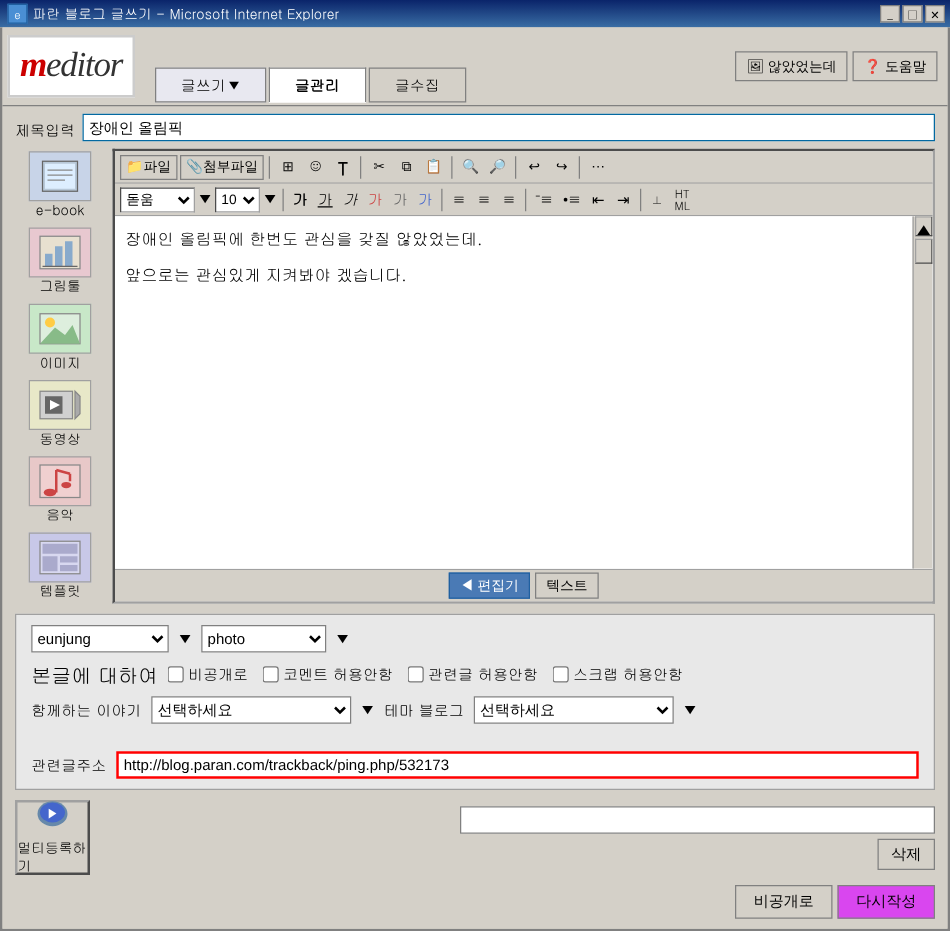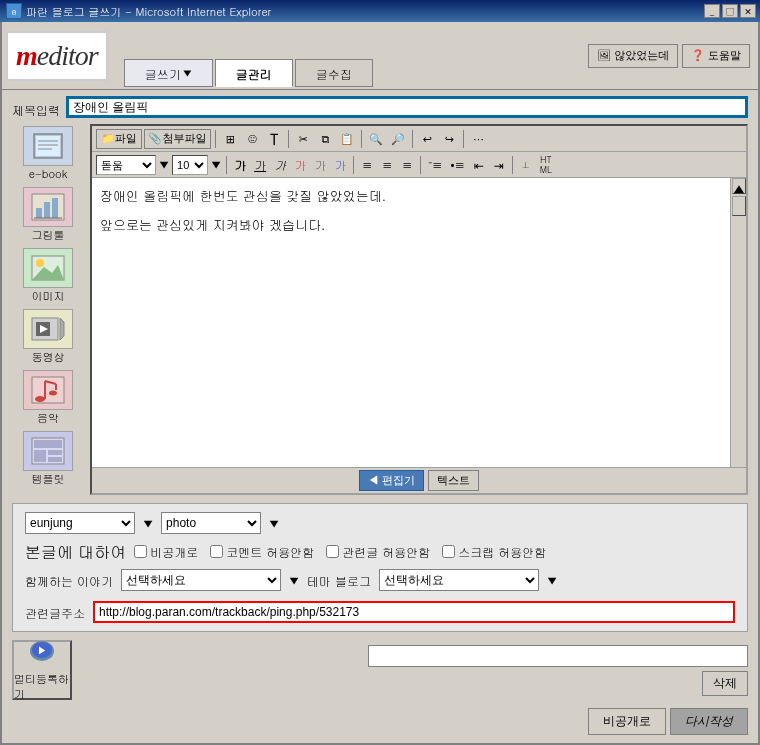--- a/index.html
+++ b/index.html
@@ -158,21 +158,21 @@
       gap: 6px;
       margin-bottom: 2px;
     }
     .title-label {
       font-size: 12px;
       white-space: nowrap;
     }
     .title-input {
       flex: 1;
       height: 22px;
-      border: 3px solid #0369a1;
+      border: 1px solid #0369a1;
       background: white;
       padding: 2px 4px;
       font-size: 12px;
     }
 
     
     .editor-area {
       display: flex;
       gap: 6px;
       flex: 1;
@@ -369,21 +369,21 @@
       display: flex;
       align-items: center;
       gap: 3px;
       margin-right: 8px;
     }
 
     .story-row {
       display: flex;
       align-items: center;
       gap: 8px;
-      margin-bottom: 10px;
+      margin-bottom: 22px;
     }
     .story-label {
       font-size: 12px;
       white-space: nowrap;
     }
     .story-select {
       height: 22px;
       font-size: 12px;
       background: white;
       border: 1px solid #808080;
@@ -474,26 +474,25 @@
       padding: 2px 0;
     }
     .post-btn {
       background: #d4d0c8;
       border: 1px solid #808080;
       padding: 4px 14px;
       font-size: 12px;
       cursor: pointer;
     }
     .rewrite-btn {
-      background: #a3a3a3;
+      background: #d946ef;
       border: 1px solid #808080;
       padding: 0 14px;
       font-size: 12px;
       cursor: pointer;
-      font-style: italic;
     }
 
     
     .icon-ebook {
       background: #c8d4e8;
       color: #333;
       font-size: 8px;
       text-align: center;
     }
     .icon-graph {

